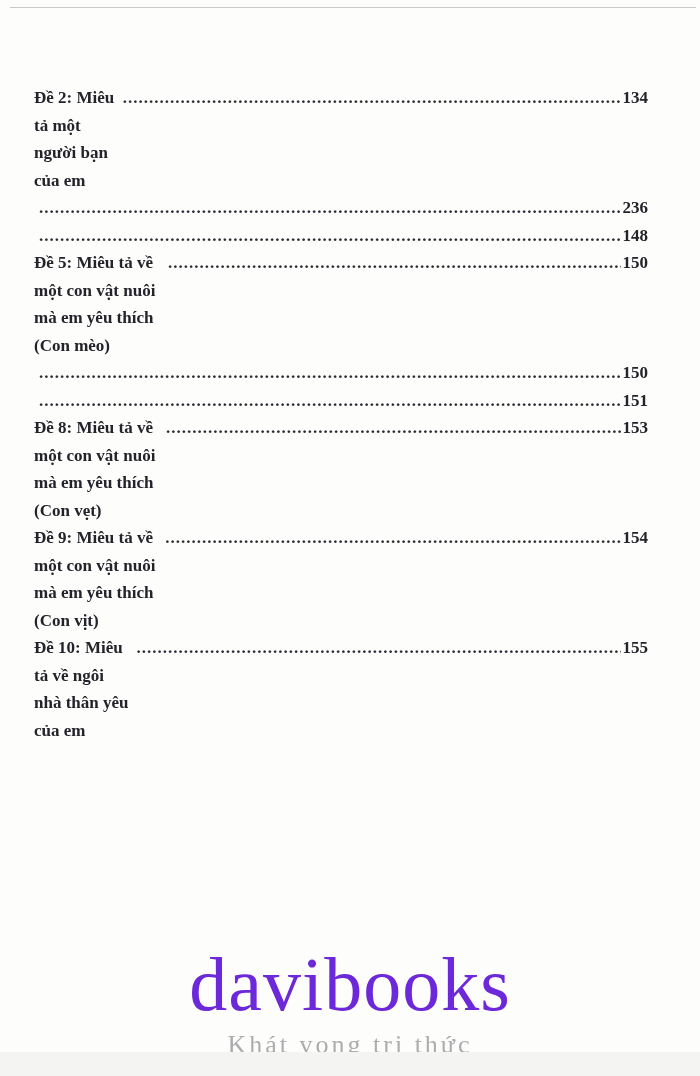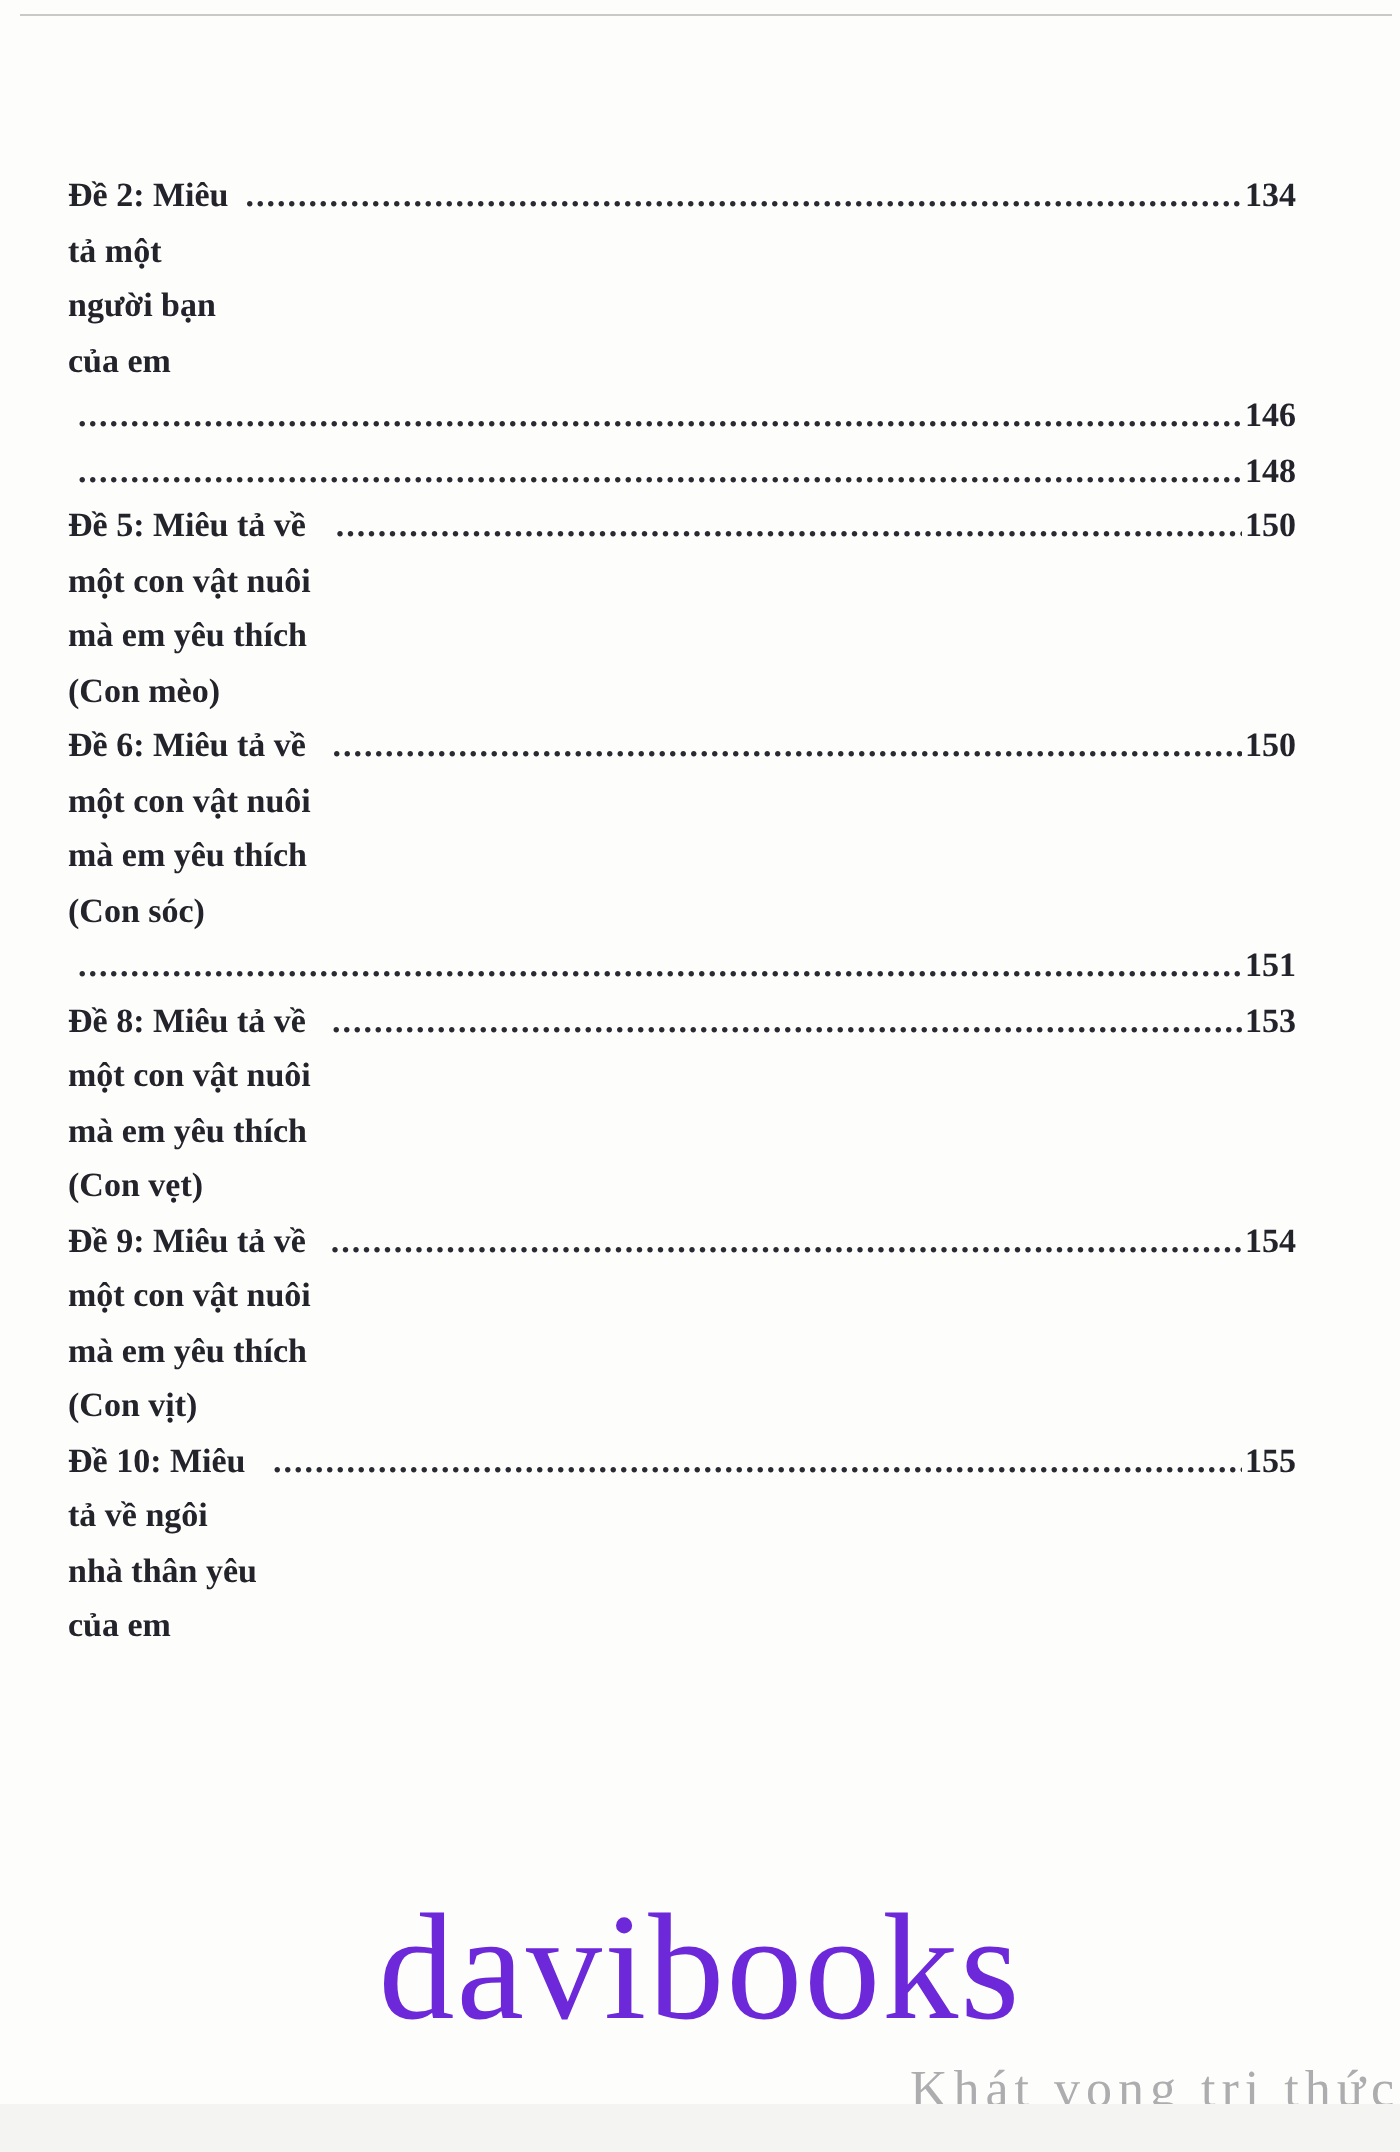--- a/index.html
+++ b/index.html
@@ -67,59 +67,57 @@
     font-size: 76px;
     line-height: 1.0;
     color: #6d28d9;
     letter-spacing: 1px;
   }
   .wm-slogan {
     margin-top: 8px;
     font-size: 26px;
     color: #adacae;
     letter-spacing: 3px;
-    text-align: right;
   }
 </style>
 </head>
 <body>
 
 <div class="page">
   <div class="top-rule"></div>
 
   <div class="toc">
       <div class="toc-entry">
         <div class="toc-line final">
           <span class="toc-text"><span class="toc-label">Đề 2:</span> <span>Miêu tả một người bạn của em</span></span>
           <span class="toc-leader">............................................................................................................................................................................................................................................................................................................</span>
           <span class="toc-page">134</span>
         </div>
       </div>
       <div class="toc-entry">
         <div class="toc-line final">
           <span class="toc-leader">............................................................................................................................................................................................................................................................................................................</span>
-          <span class="toc-page">146</span>
+          <span class="toc-page">236</span>
         </div>
       </div>
       <div class="toc-entry">
         <div class="toc-line final">
           <span class="toc-leader">............................................................................................................................................................................................................................................................................................................</span>
           <span class="toc-page">148</span>
         </div>
       </div>
       <div class="toc-entry">
         <div class="toc-line final">
           <span class="toc-text"><span class="toc-label">Đề 5:</span> <span>Miêu tả về một con vật nuôi mà em yêu thích (Con mèo)</span></span>
           <span class="toc-leader">............................................................................................................................................................................................................................................................................................................</span>
           <span class="toc-page">150</span>
         </div>
       </div>
       <div class="toc-entry">
         <div class="toc-line final">
-          <span class="toc-text"><span class="toc-label">Đề 6:</span> <span>Miêu tả về một con vật nuôi mà em yêu thích (Con sóc)</span></span>
           <span class="toc-leader">............................................................................................................................................................................................................................................................................................................</span>
           <span class="toc-page">150</span>
         </div>
       </div>
       <div class="toc-entry">
         <div class="toc-line final">
           <span class="toc-leader">............................................................................................................................................................................................................................................................................................................</span>
           <span class="toc-page">151</span>
         </div>
       </div>

